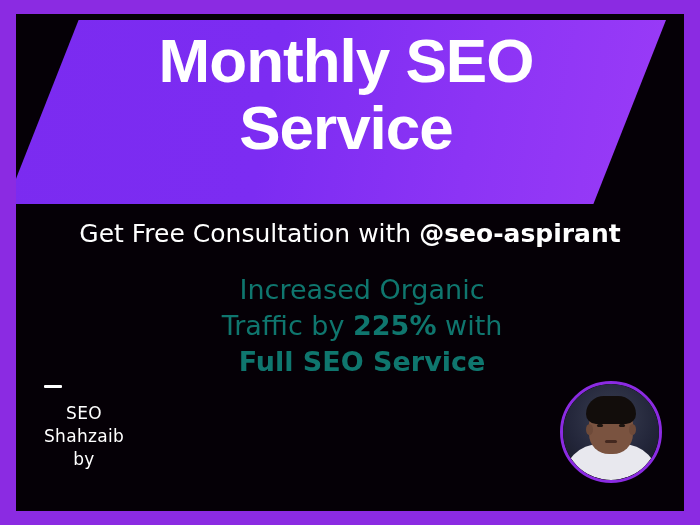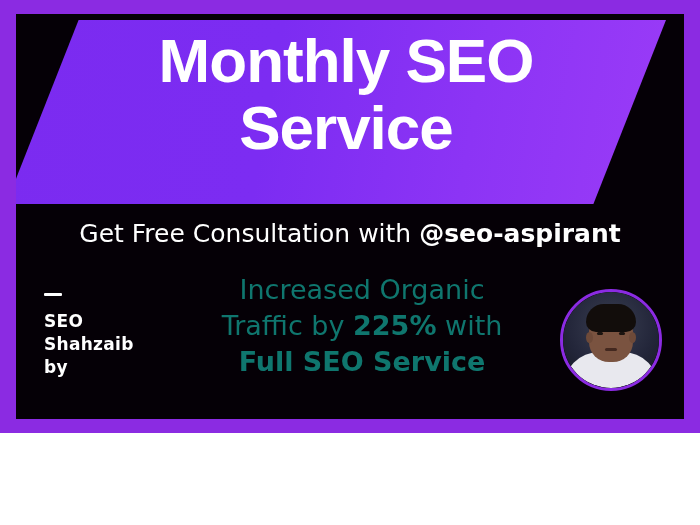--- a/index.html
+++ b/index.html
@@ -10,21 +10,21 @@
   body {
     width: 700px;
     height: 525px;
     overflow: hidden;
     font-family: "Liberation Sans", sans-serif;
   }
 
   #poster {
     position: relative;
     width: 700px;
-    height: 433px;
+    height: 525px;
     background: #000000;
     box-sizing: border-box;
     border-left: 16px solid #8B2BE2;
     border-right: 16px solid #8B2BE2;
     border-top: 14px solid #8B2BE2;
     border-bottom: 14px solid #8B2BE2;
     overflow: hidden;
   }
 
   .inner {
@@ -101,24 +101,25 @@
     text-align: center;
   }
 
   
   .brand {
     position: absolute;
     left: 28px;
     bottom: 40px;
     color: #ffffff;
     font-family: "DejaVu Sans", sans-serif;
-    font-weight: bold;
+    font-weight: normal;
     font-size: 17px;
     line-height: 1.35;
     letter-spacing: 0.3px;
+    text-align: center;
   }
   .brand-dash {
     display: block;
     width: 18px;
     height: 3px;
     background: #ffffff;
     margin-bottom: 14px;
     border-radius: 1px;
   }
   .brand-line {

